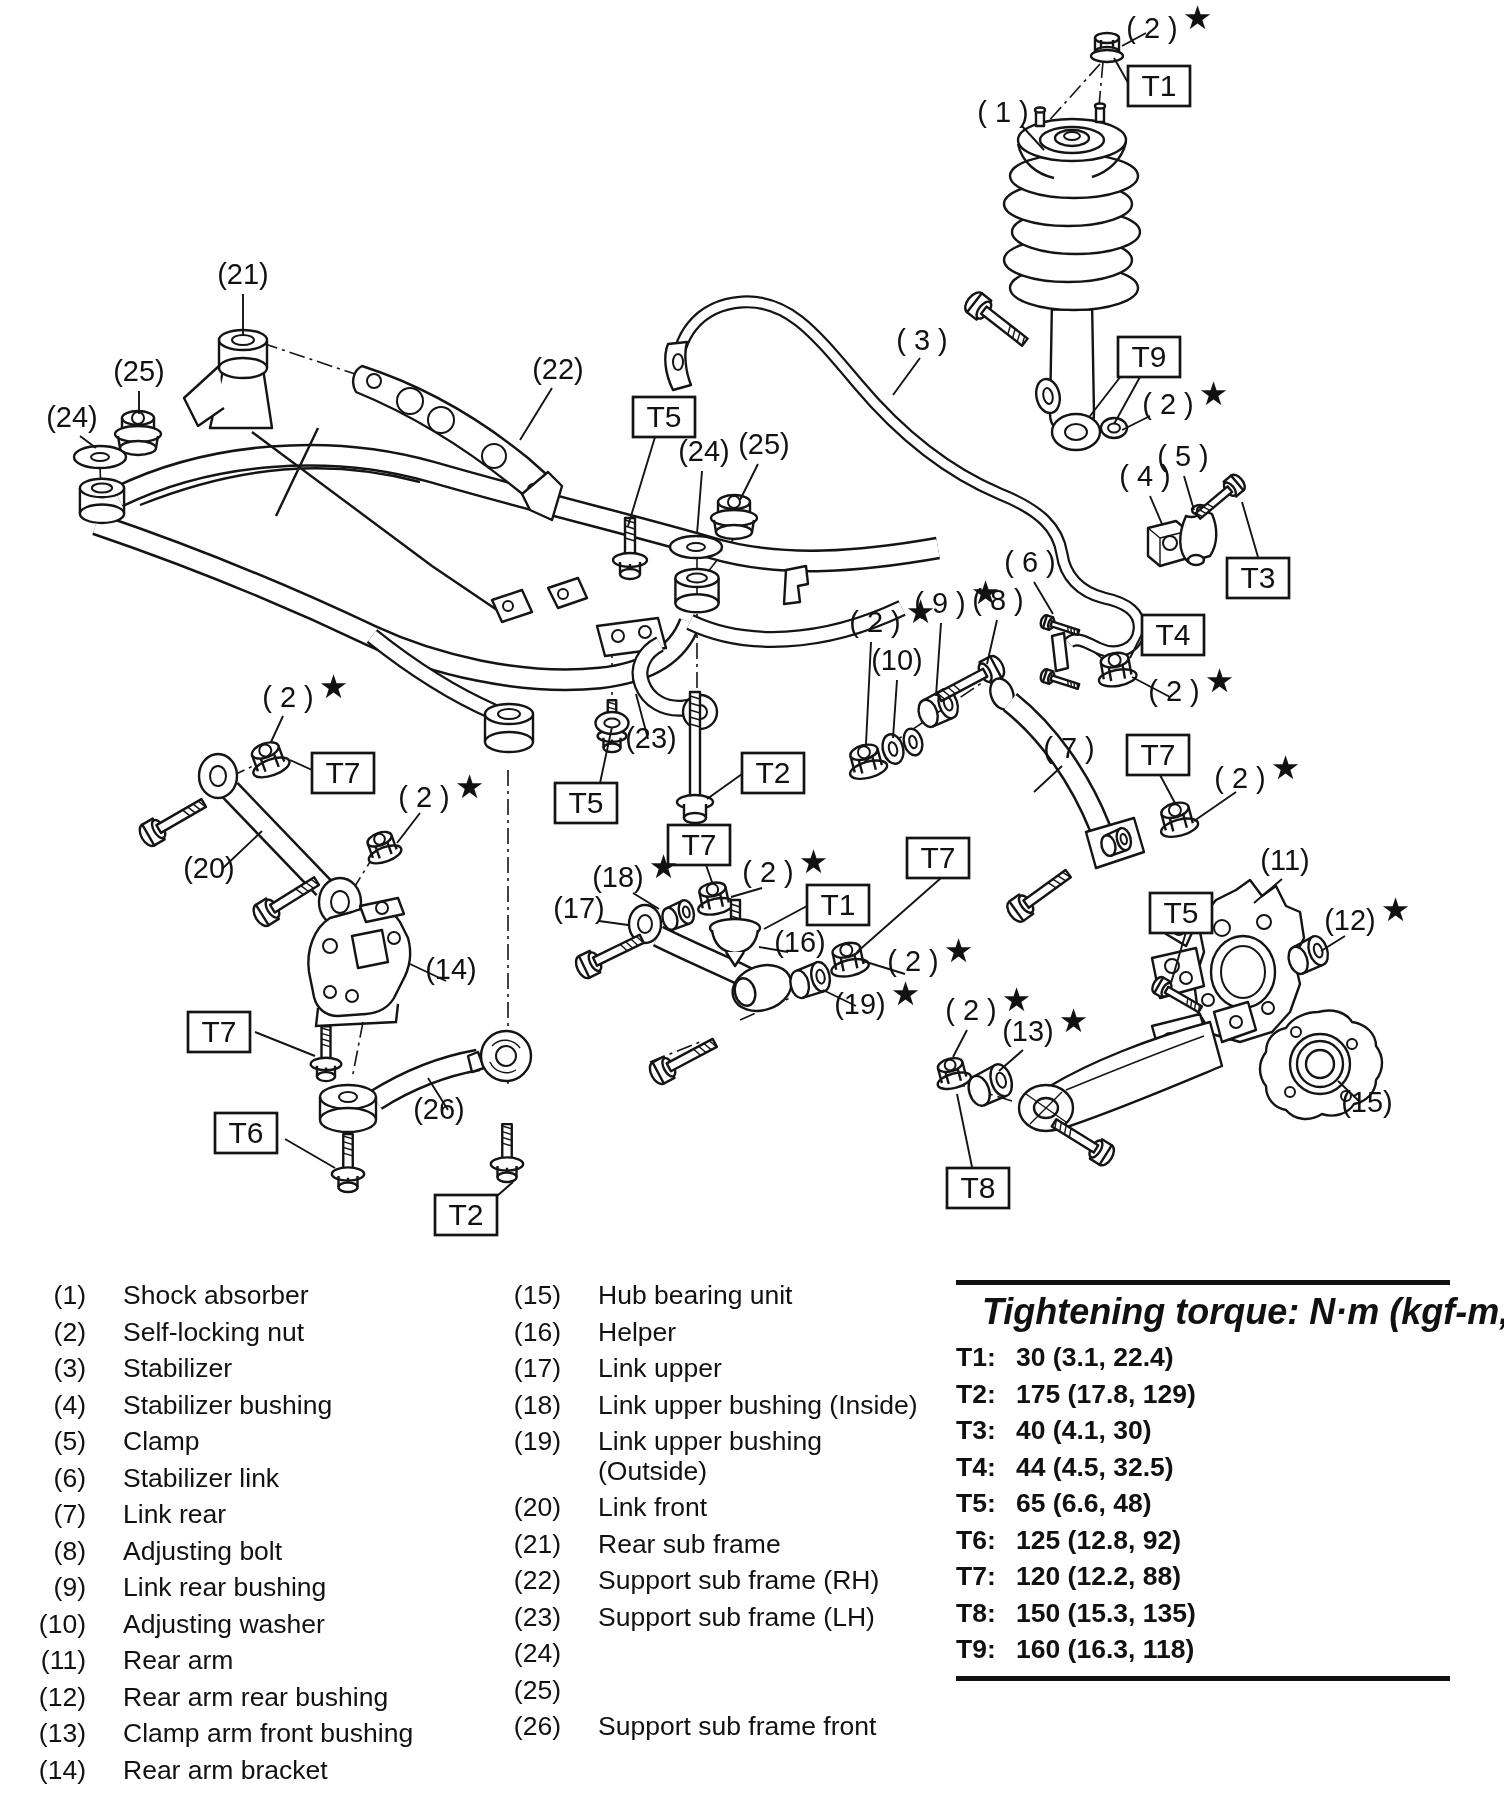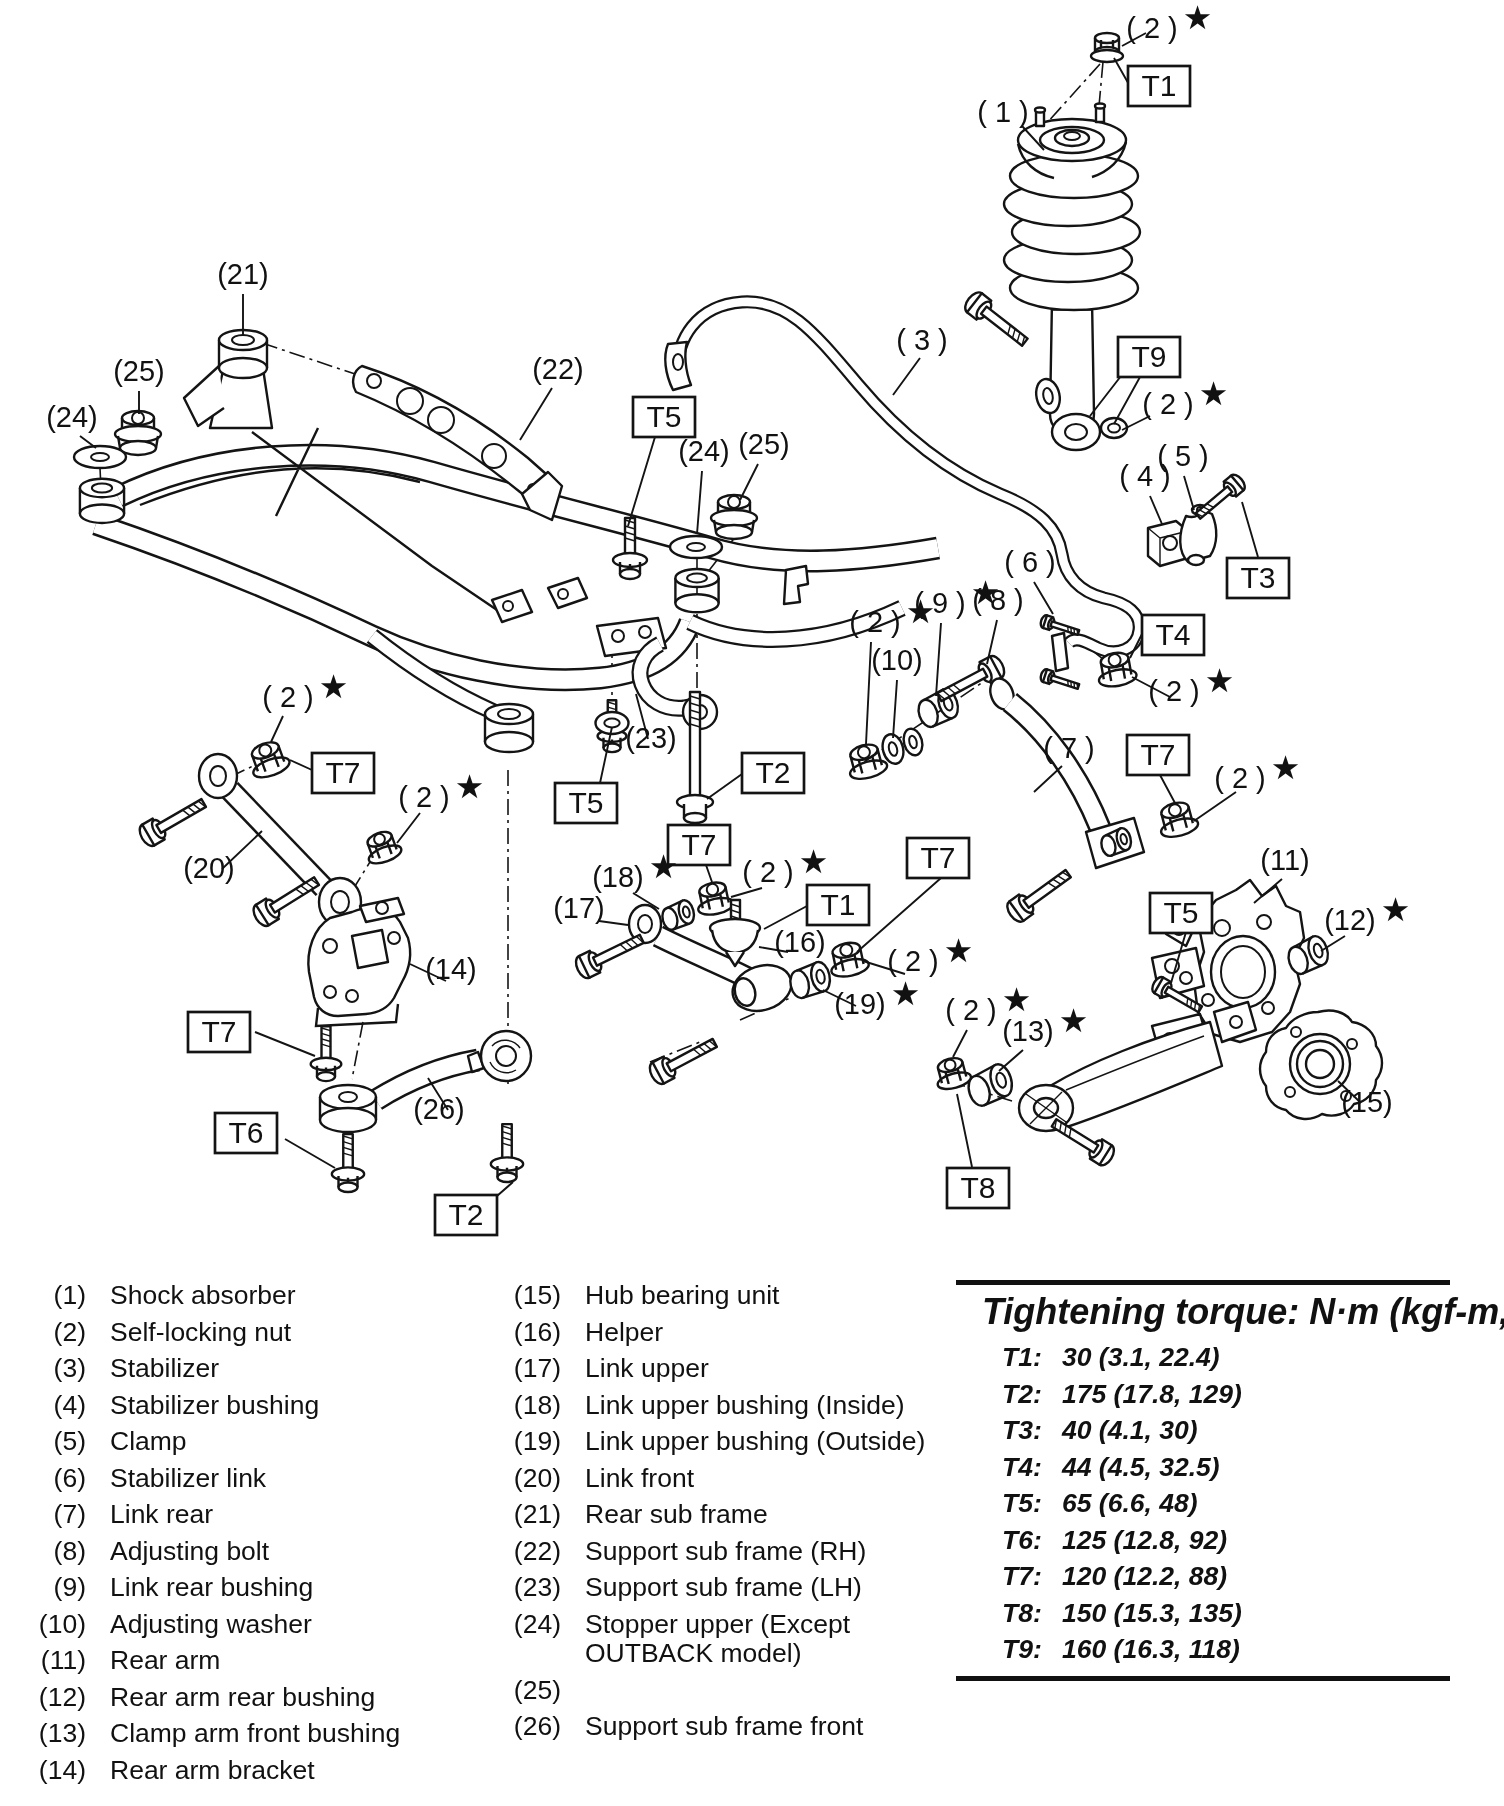--- a/index.html
+++ b/index.html
@@ -25,29 +25,29 @@
   .callout{font-size:29px;fill:#111}
   .star{font-size:33px;fill:#111}
   .tbox-rect{fill:#fff;stroke:#141414;stroke-width:2.7}
   .tbox-label{font-size:30px;fill:#111}
 
   .legend-col{position:absolute;top:1281px}
   #legend-left{left:30px;width:440px}
   #legend-right{left:505px;width:430px}
   .legend-row{display:flex;margin-bottom:7px;font-size:26.5px;line-height:29.5px}
   .legend-row .num{width:56px;text-align:right;flex:none}
-  .legend-row .lbl{margin-left:24px;width:345px}
+  .legend-row .lbl{margin-left:37px;width:345px}
 
   .torque-table{
     position:absolute;left:956px;top:1280px;width:494px;
     border-top:5px solid #111;border-bottom:5px solid #111;
     padding:4px 0 8px 0;
   }
   .tq-title{font-style:italic;font-weight:bold;font-size:36px;margin:2px 0 6px 26px;white-space:nowrap}
-  .tq-row{font-style:italic;font-weight:bold;font-size:26.5px;line-height:36.5px;margin-left:46px;white-space:nowrap}
+  .tq-row{font-weight:bold;font-size:26.5px;line-height:36.5px;white-space:nowrap}
   .tq-row .tq-id{display:inline-block;width:60px}
 </style>
 </head>
 <body>
 
 <div id="diagram-wrap">
 <svg id="diagram-svg" width="1504" height="1260" viewBox="0 0 1504 1260">
   <defs>
     <g id="bolt">
       <ellipse class="part" cx="-2" cy="0" rx="7" ry="12"></ellipse>
@@ -575,21 +575,20 @@
     <div class="legend-row">
       <span class="num">(22)</span>
       <span class="lbl">Support sub frame (RH)</span>
     </div>
     <div class="legend-row">
       <span class="num">(23)</span>
       <span class="lbl">Support sub frame (LH)</span>
     </div>
     <div class="legend-row">
       <span class="num">(24)</span>
-      <span class="lbl">Stopper upper (Except OUTBACK model)</span>
     </div>
     <div class="legend-row">
       <span class="num">(25)</span>
     </div>
     <div class="legend-row">
       <span class="num">(26)</span>
       <span class="lbl">Support sub frame front</span>
     </div>
   </div>
 

